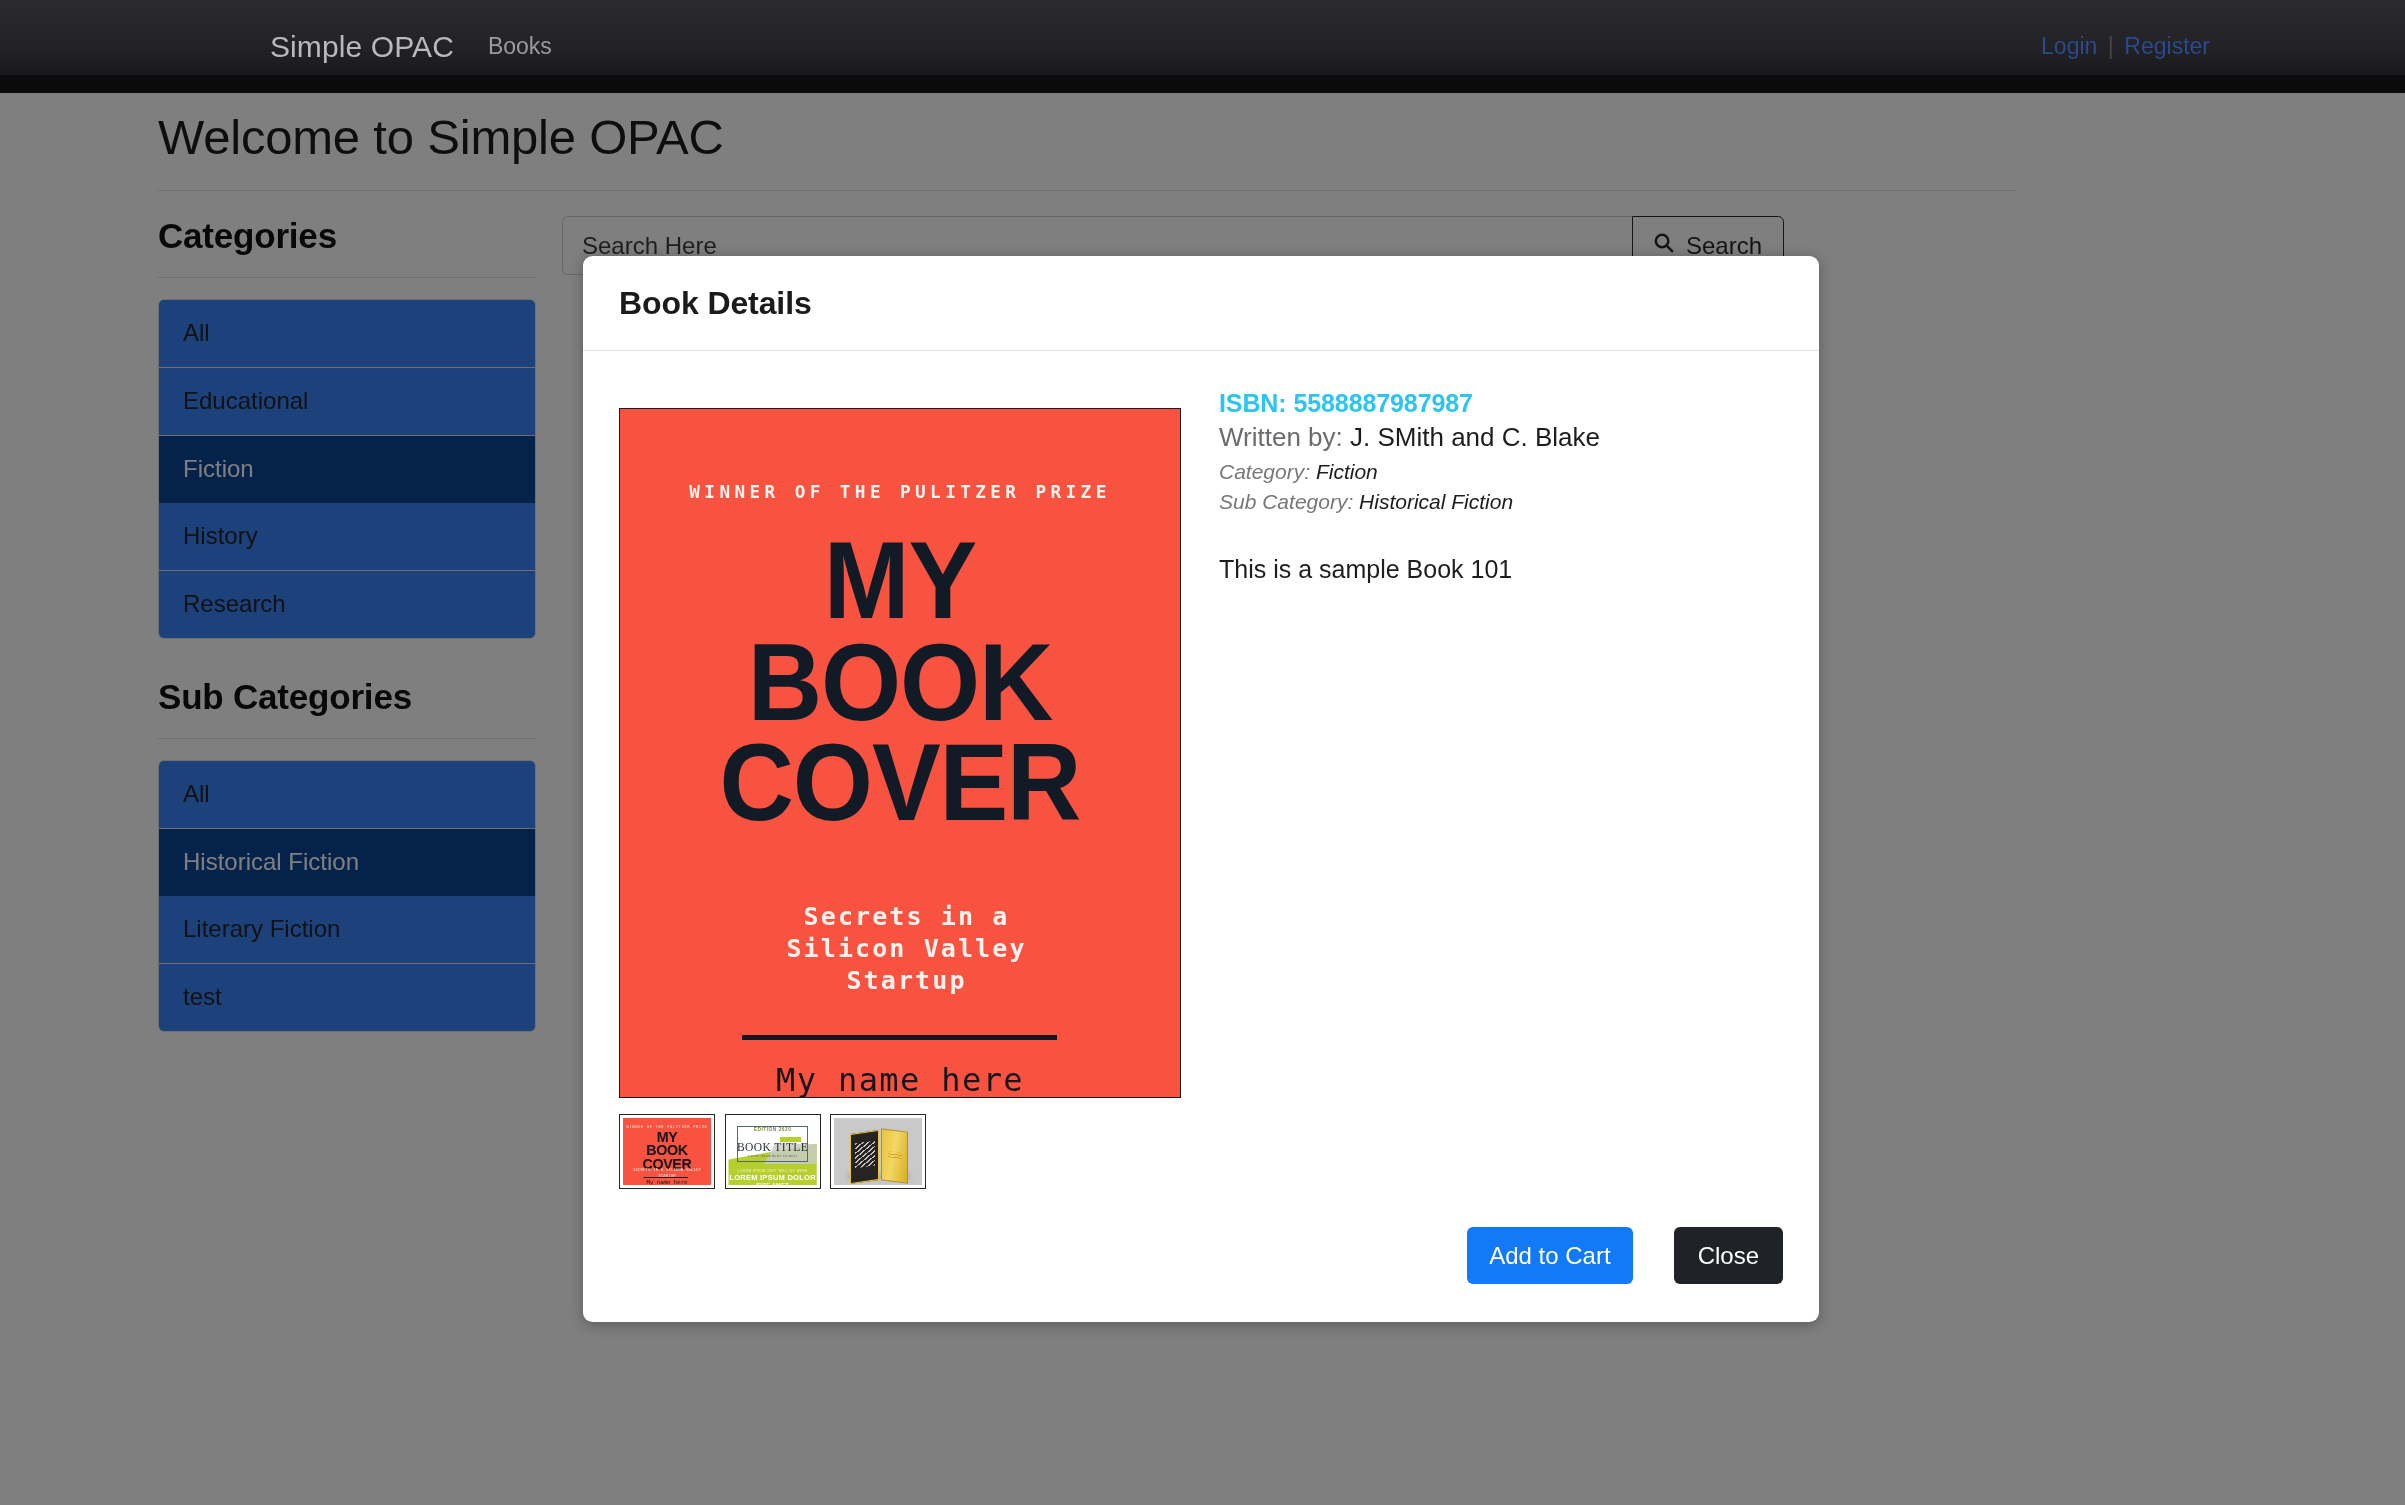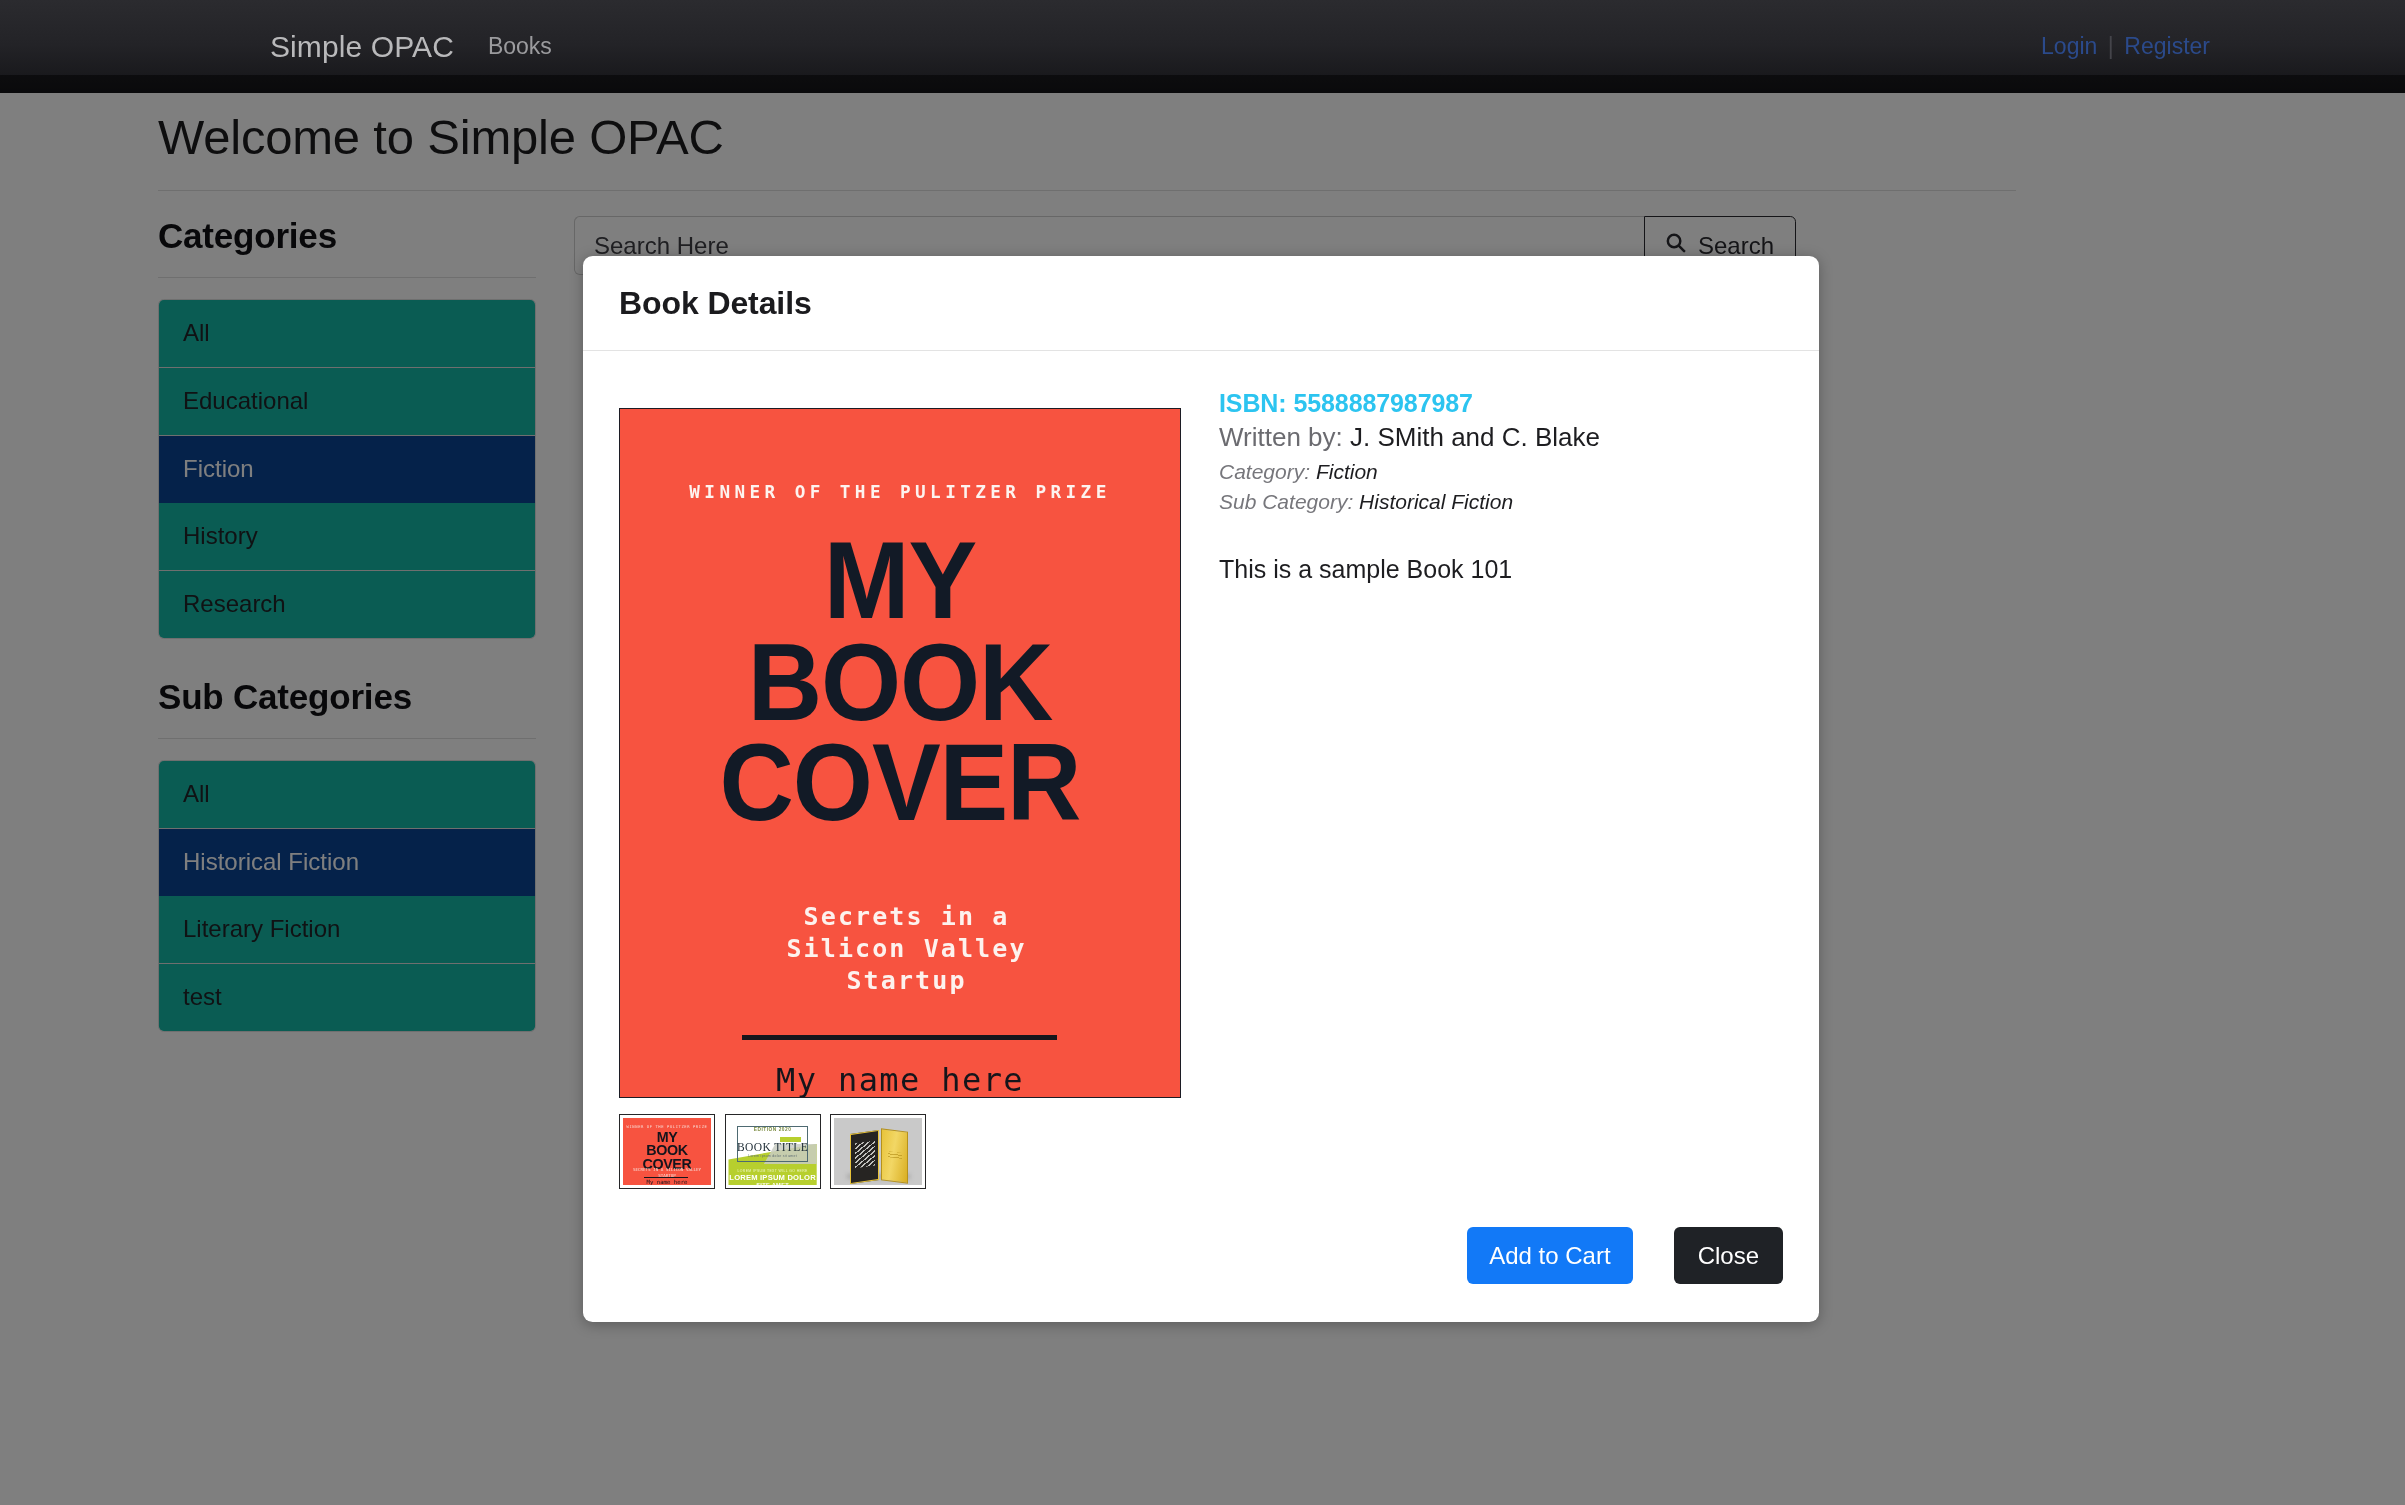--- a/index.html
+++ b/index.html
@@ -107,38 +107,37 @@
   .list-group {
     border-radius: 5.7px;
     overflow: hidden;
     border: 1px solid #dfdfdf;
   }
   .list-item {
     display: block;
     padding: 18px 24px;
     font-size: 24px;
     color: #212529;
-    background: #14b8a6;
+    background: #3b82f6;
     border-bottom: 1px solid #dfdfdf;
     text-decoration: none;
     line-height: 1.28;
   }
   .list-item:last-child { border-bottom: none; }
   .list-item.active {
     background: #0b4595;
     color: #ffffff;
     border-color: #0b4595;
   }
 
   
   .search-wrap {
     display: flex;
     align-items: center;
     width: 1222px;
-    margin-left: 12px;
   }
   .search-input {
     flex: 1 1 auto;
     height: 59px;
     font-size: 24px;
     color: #3b3b3f;
     padding: 0 19px;
     border: 1px solid #cfcfcf;
     border-right: none;
     border-radius: 5.7px 0 0 5.7px;

